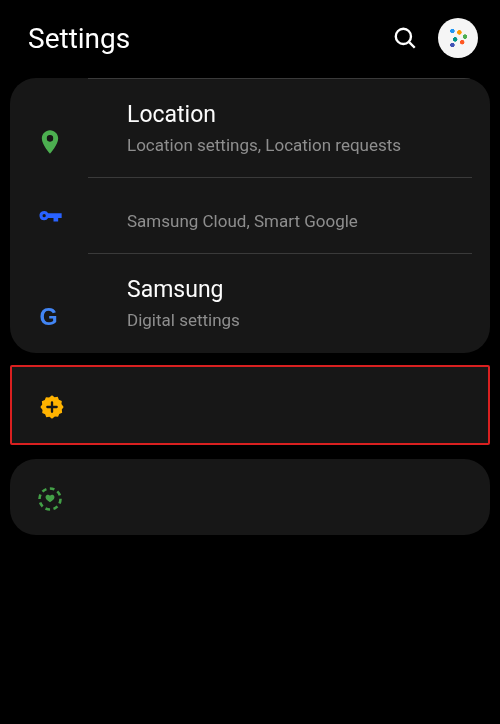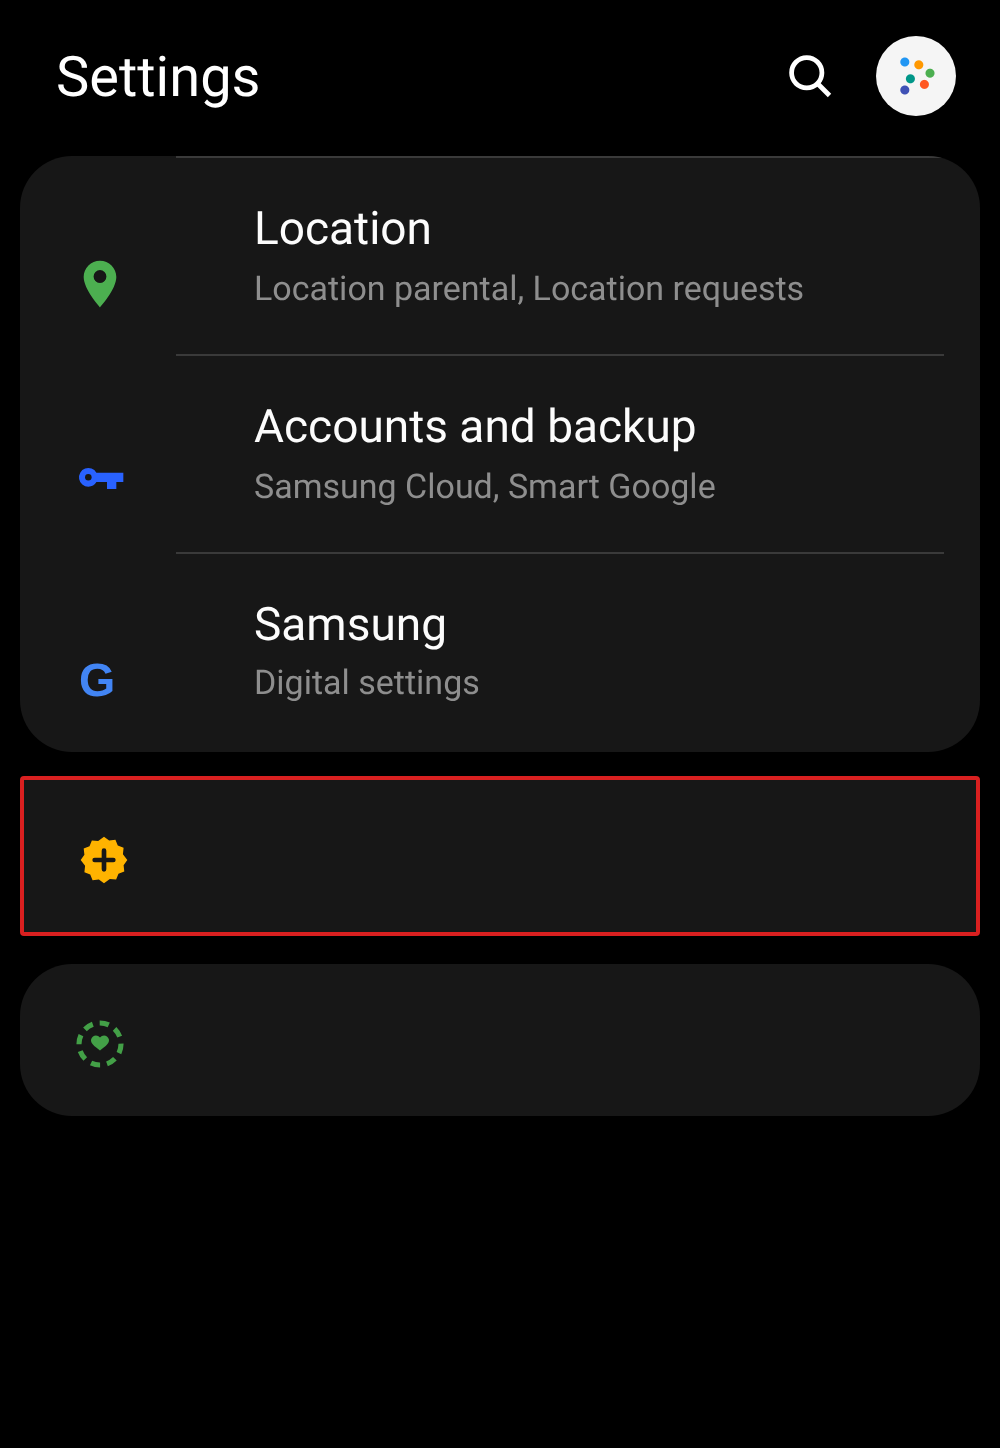--- a/index.html
+++ b/index.html
@@ -132,33 +132,32 @@
 
   <div class="item">
     <div class="icon-slot">
       <svg viewBox="0 0 24 24">
           <path fill="#4CAF50" d="M12 2C8.13 2 5 5.13 5 9c0 5.25 7 13 7 13s7-7.75 7-13c0-3.87-3.13-7-7-7zm0 9.5A2.5 2.5 0 1 1 12 6a2.5 2.5 0 0 1 0 5.5z"></path>
           <circle cx="12" cy="9" r="2.5" fill="#171717"></circle>
         </svg>
     </div>
     <div class="item-text">
       <div class="item-title">Location</div>
-      <div class="item-sub">Location parental, Location requests</div>
+      <div class="item-sub">Location settings, Location requests</div>
     </div>
   </div>
 
   <div class="item">
     <div class="icon-slot">
       <svg viewBox="0 0 24 24">
           <path fill="#2962FF" d="M7 14a4 4 0 1 1 3.46-6H22v4h-3v3h-4v-3h-4.54A4 4 0 0 1 7 14z"></path>
           <circle cx="7" cy="10" r="1.4" fill="#171717"></circle>
         </svg>
     </div>
     <div class="item-text">
-      <div class="item-title">Accounts and backup</div>
       <div class="item-sub">Samsung Cloud, Smart Google</div>
     </div>
   </div>
 
   <div class="item">
     <div class="icon-slot">
       <svg viewBox="0 0 24 24">
           <text x="3" y="19" font-family="Arial,Helvetica,sans-serif" font-size="20" font-weight="700" fill="#4285F4">G</text>
         </svg>
     </div>

